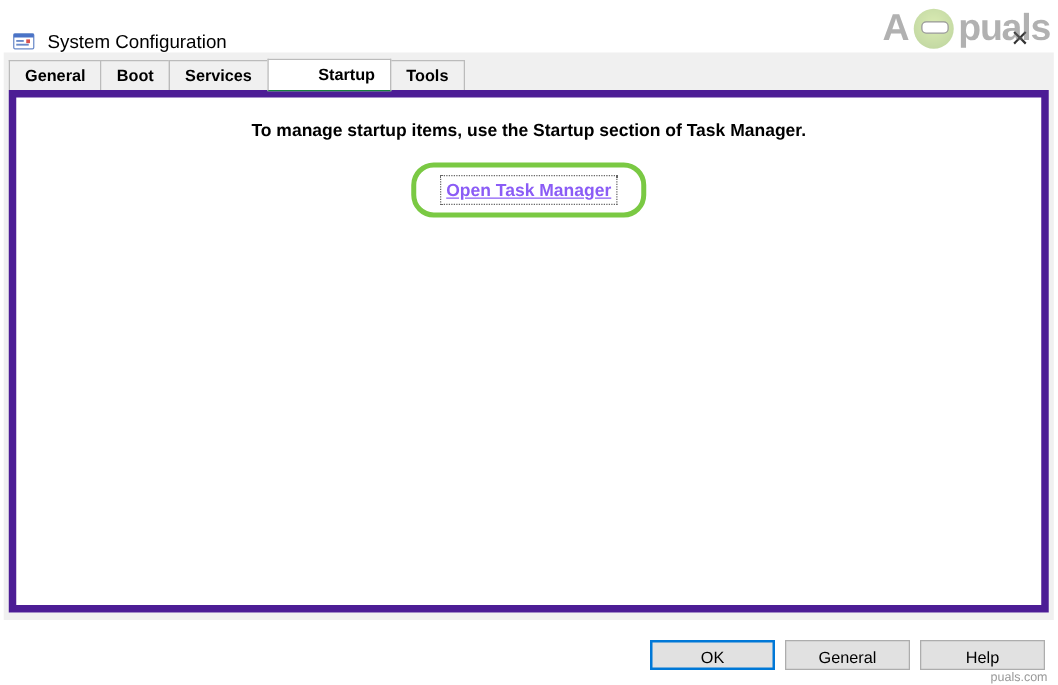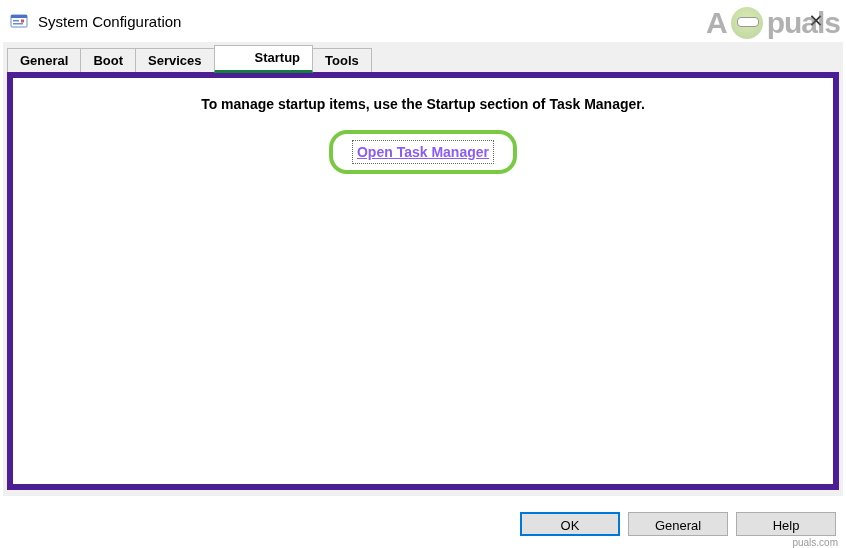--- a/index.html
+++ b/index.html
@@ -9,21 +9,21 @@
       font-family: "Segoe UI", Tahoma, sans-serif;
       font-size: 13px;
       background: #fff;
       position: relative;
       overflow: hidden;
       color: #000;
     }
     .titlebar {
       height: 42px;
       display: flex;
-      align-items: center;
+      align-items: flex-end;
       padding: 0 10px;
       background: #fff;
     }
     .titlebar .app-icon {
       width: 18px;
       height: 18px;
       margin-right: 10px;
       display: inline-flex;
       align-items: center;
       justify-content: center;
@@ -98,21 +98,21 @@
       border-bottom: none;
       background: #f0f0f0;
       font-size: 13px;
       cursor: pointer;
       position: relative;
       margin-right: -1px;
     }
     .tab.active {
       background: #fff;
       z-index: 2;
-      border-bottom: 3px solid #15803d;
+      border-bottom: 1px solid #15803d;
       margin-bottom: -1px;
       padding-bottom: 5px;
       padding-left: 40px;
     }
 
     .tabpanel {
       position: absolute;
       left: 4px; right: 4px;
       top: 30px; bottom: 6px;
       background: #fff;

